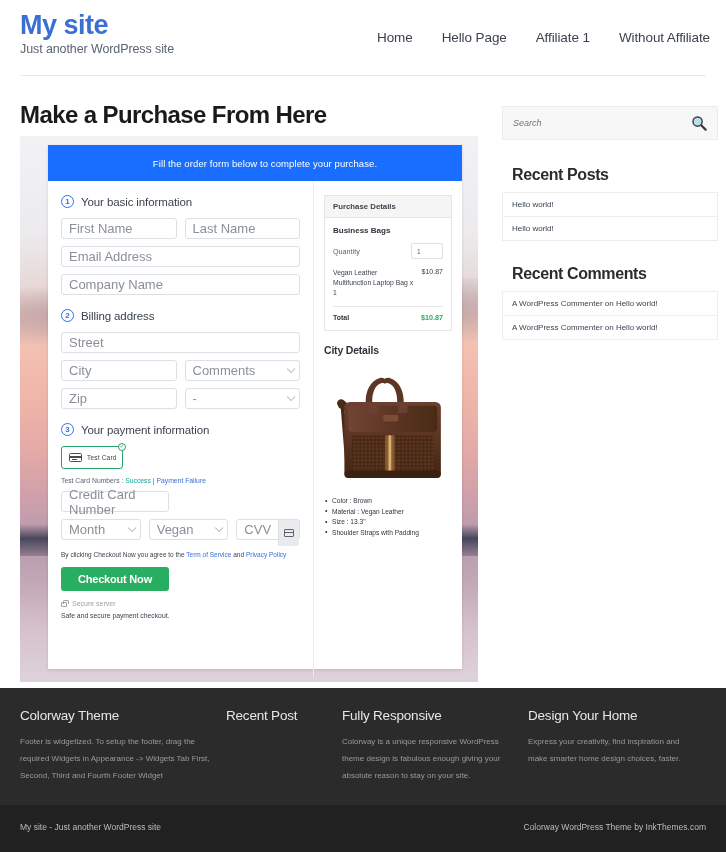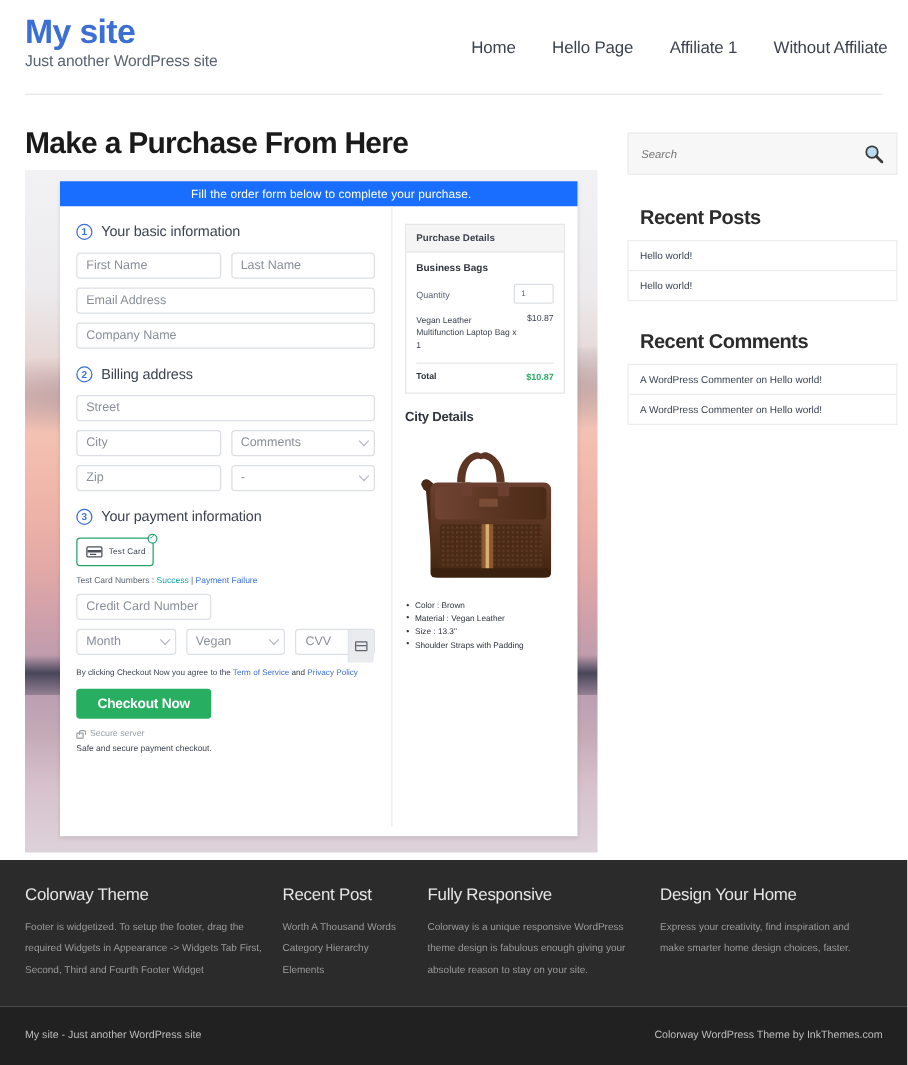--- a/index.html
+++ b/index.html
@@ -70,21 +70,21 @@
     background: linear-gradient(180deg, rgba(30,38,58,0) 0%, rgba(30,38,58,.72) 45%, rgba(30,38,58,.25) 100%);
   }
   .form-card {
     position:absolute; left:28px; top:9px; width:414px; height:524px;
     background:#ffffff;
     box-shadow:0 1px 3px rgba(0,0,0,.12);
   }
 
   
   .order-banner {
-    height:20px; background:#1a6eff; color:#fff;
+    height:36px; background:#1a6eff; color:#fff;
     display:flex; align-items:center; justify-content:center;
     font-size:9.5px; letter-spacing:.1px;padding-left:20px;
   }
 
   .form-body { display:flex; height:496px; }
   .form-left { width:265px; padding:14px 13px 0 13px; position:relative; }
   .form-right { width:149px; border-left:1px solid #ececec; padding:14px 10px 0 10px; }
 
   
   .step { display:flex; align-items:center; gap:7px; margin-bottom:10px; }
@@ -93,21 +93,21 @@
     border:1.2px solid #3b6fd4; color:#3b6fd4;
     font-size:8px; display:flex; align-items:center; justify-content:center;
     flex:0 0 auto; font-weight:bold;
   }
   .step-title { font-size:11.5px; color:#3c434f; letter-spacing:-.1px; }
 
   
   .fld {
     height:21px; border:1px solid #dcdfe3; border-radius:3px;
     background:#fff; display:flex; align-items:center;
-    padding:0 7px; font-size:10px; color:#8a8f98; margin-bottom:7px;
+    padding:0 7px; font-size:13px; color:#8a8f98; margin-bottom:7px;
   }
   .row2 { display:flex; gap:8px; }
   .row2 > .fld { flex:1 1 0; }
   .sel { position:relative; }
   .sel .chev {
     position:absolute; right:7px; top:50%; transform:translateY(-50%);
     width:6px; height:6px; border-right:1.1px solid #b6bbc2; border-bottom:1.1px solid #b6bbc2;
     transform-origin:center; rotate:45deg; margin-top:-3px;
   }
 
@@ -481,25 +481,20 @@
   </aside>
 
   <div class="footer-top">
     <div class="footer-cols">
       <div class="fcol c1">
         <h4>Colorway Theme</h4>
         <p>Footer is widgetized. To setup the footer, drag the required Widgets in Appearance -&gt; Widgets Tab First, Second, Third and Fourth Footer Widget</p>
       </div>
       <div class="fcol c2">
         <h4>Recent Post</h4>
-        <ul>
-          <li>Worth A Thousand Words</li>
-          <li>Category Hierarchy</li>
-          <li>Elements</li>
-        </ul>
       </div>
       <div class="fcol c3">
         <h4>Fully Responsive</h4>
         <p>Colorway is a unique responsive WordPress theme design is fabulous enough giving your absolute reason to stay on your site.</p>
       </div>
       <div class="fcol c4">
         <h4>Design Your Home</h4>
         <p>Express your creativity, find inspiration and make smarter home design choices, faster.</p>
       </div>
     </div>

